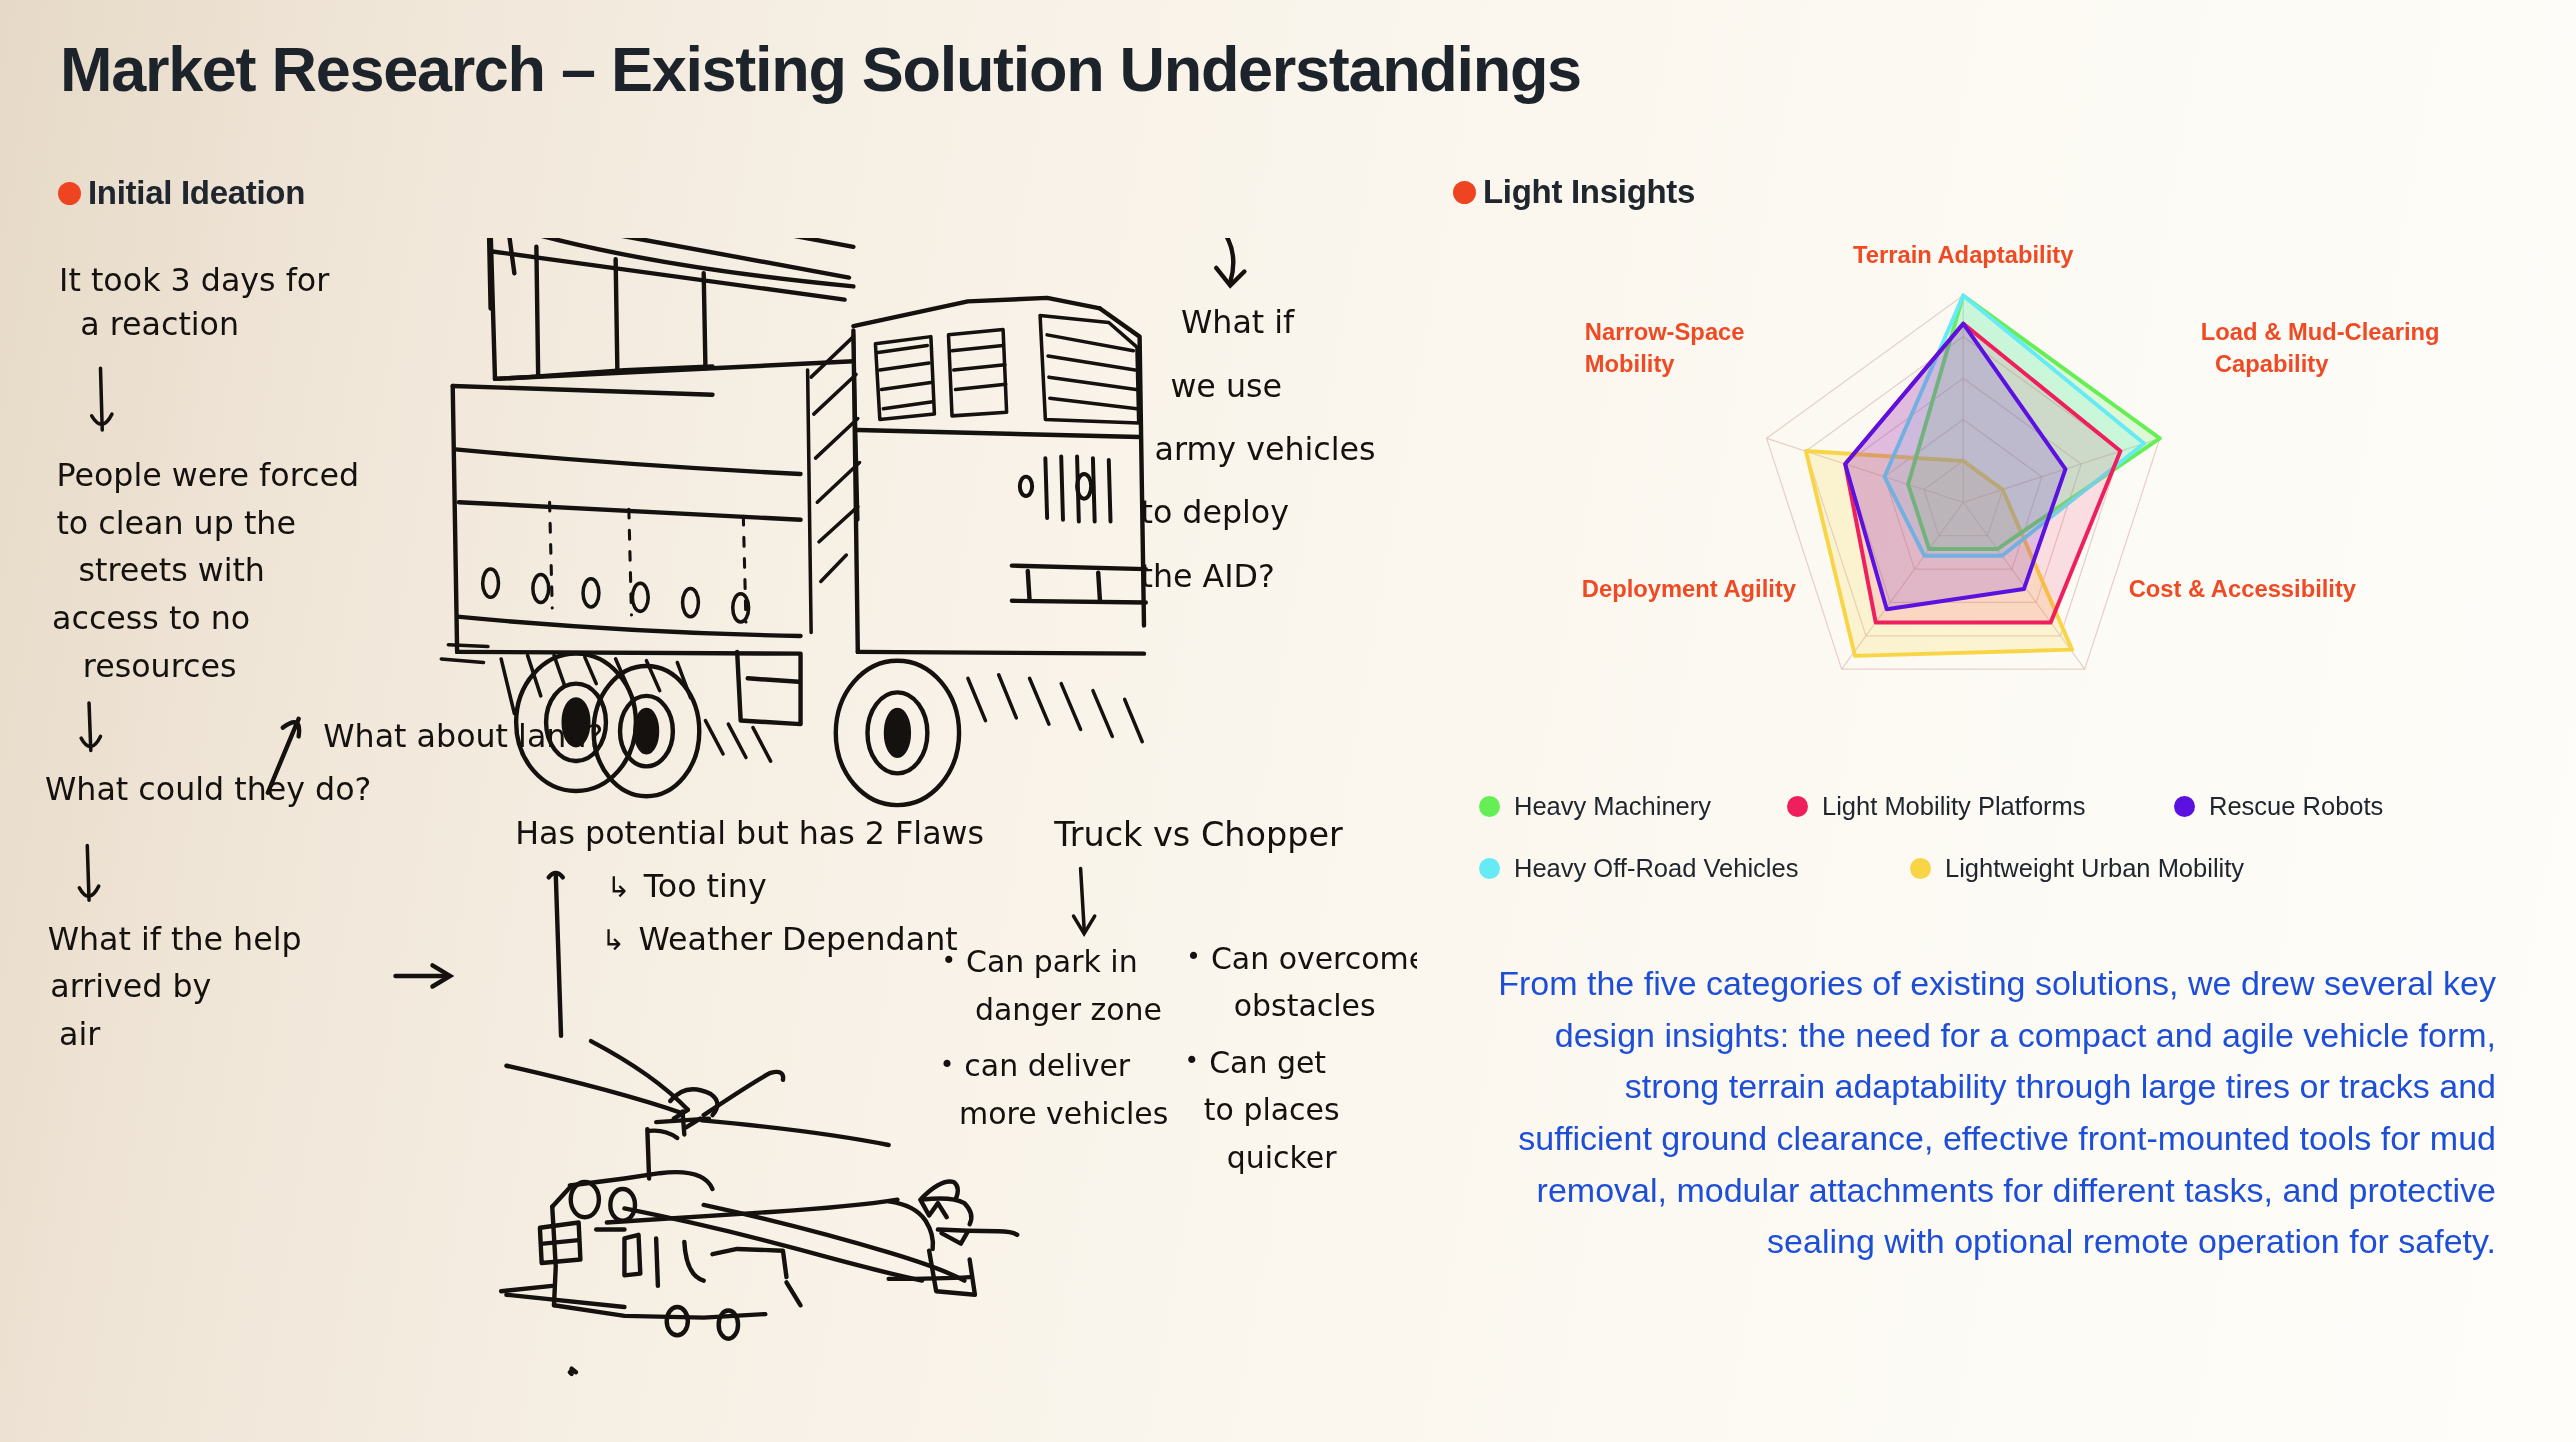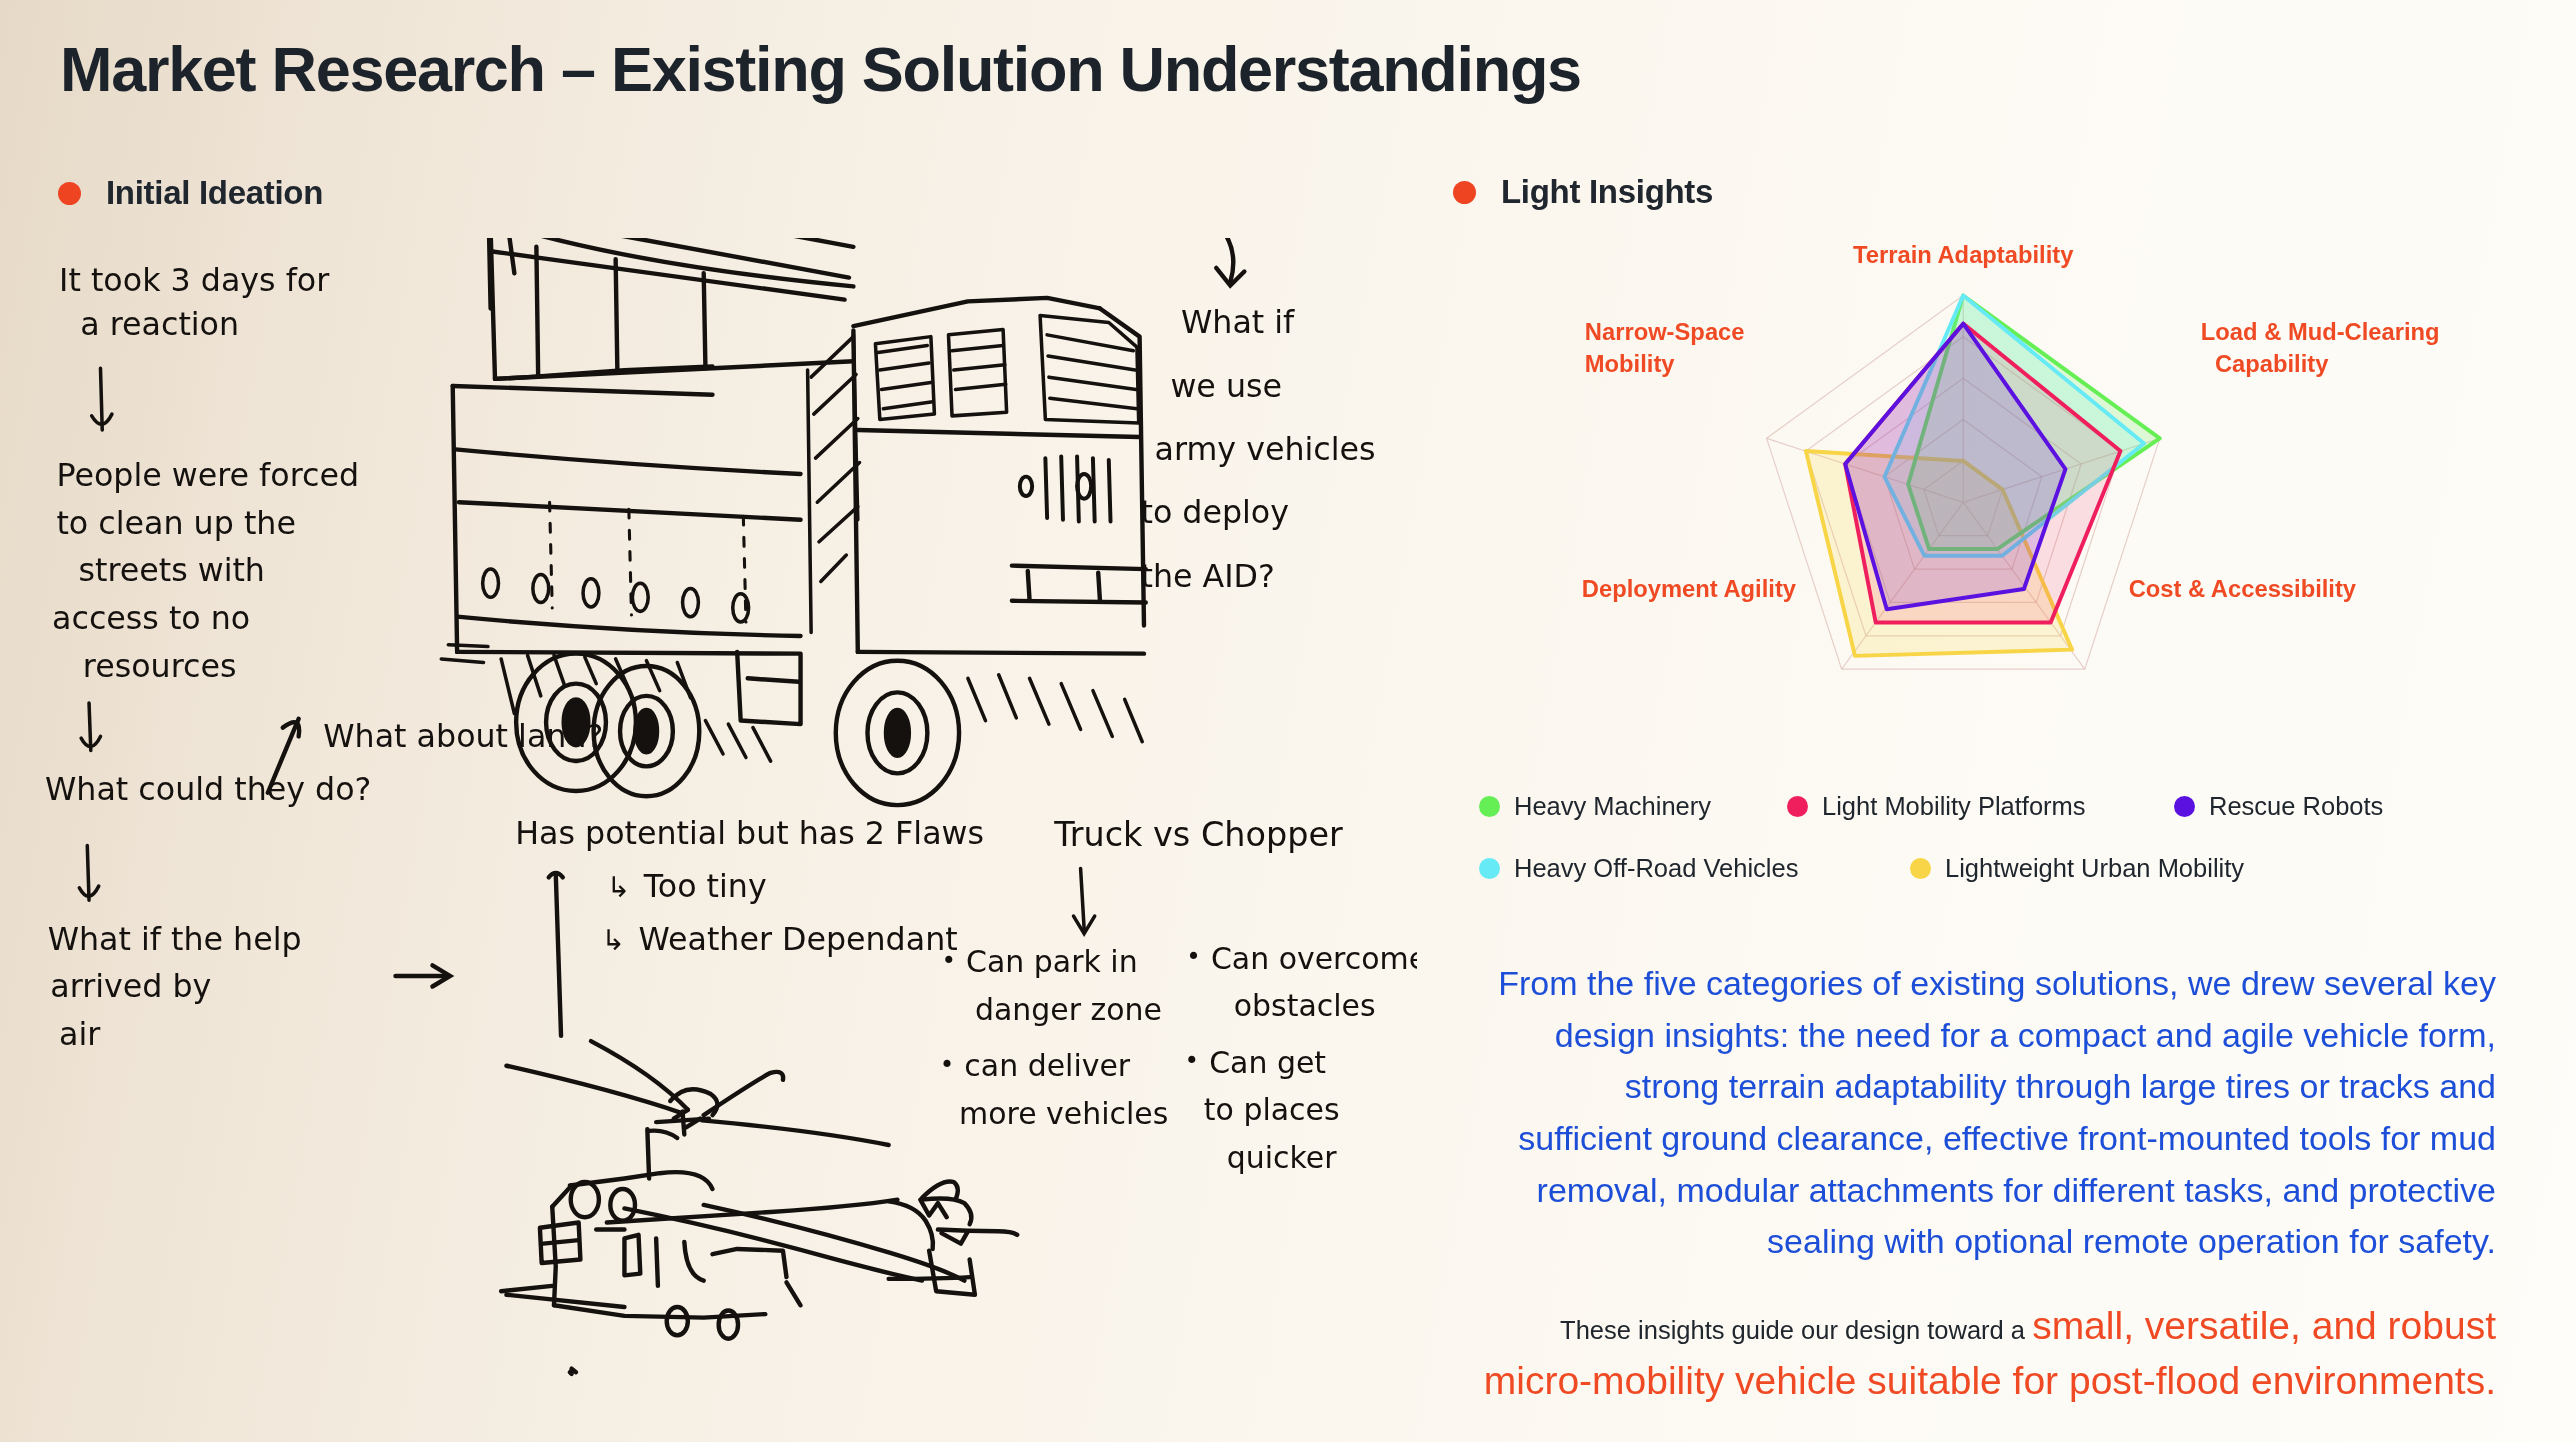--- a/index.html
+++ b/index.html
@@ -32,21 +32,21 @@
     letter-spacing: -1.3px;
     color: #1d232b;
     white-space: nowrap;
   }
 
   
   .section-header {
     position: absolute;
     display: flex;
     align-items: center;
-    gap: 25px;
+    gap: 7px;
   }
   .section-header .dot {
     width: 23px;
     height: 23px;
     border-radius: 50%;
     background: #ee4422;
     flex: none;
   }
   .section-header .label {
     font-size: 33px;
@@ -547,17 +547,16 @@
       </div>
       <div class="legend-item">
         <span class="legend-swatch" style="background:#f8d547"></span>
         <span class="legend-text">Lightweight Urban Mobility</span>
       </div>
     </div>
   </div>
 
   <div id="copy-block">
     <p id="para-1">From the five categories of existing solutions, we drew several key design insights: the need for a compact and agile vehicle form, strong terrain adaptability through large tires or tracks and sufficient ground clearance, effective front-mounted tools for mud removal, modular attachments for different tasks, and protective sealing with optional remote operation for safety.</p>
-    <p id="para-2"><span>These insights guide our design toward a </span><span class="emphasis">small, versatile, and robust micro-mobility vehicle suitable for post-flood environments.</span></p>
   </div>
 
 </div>
 
 
 </body></html>

